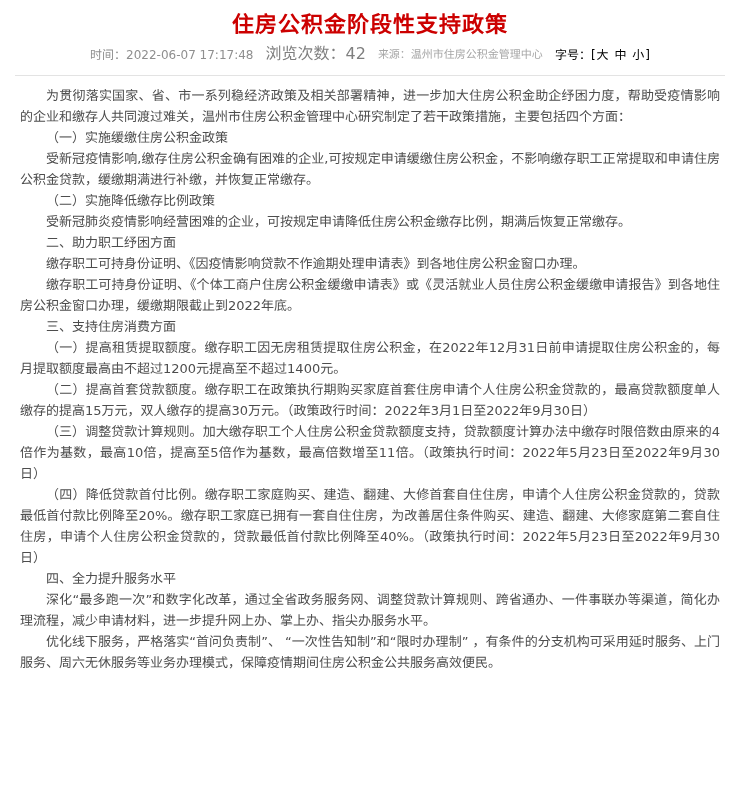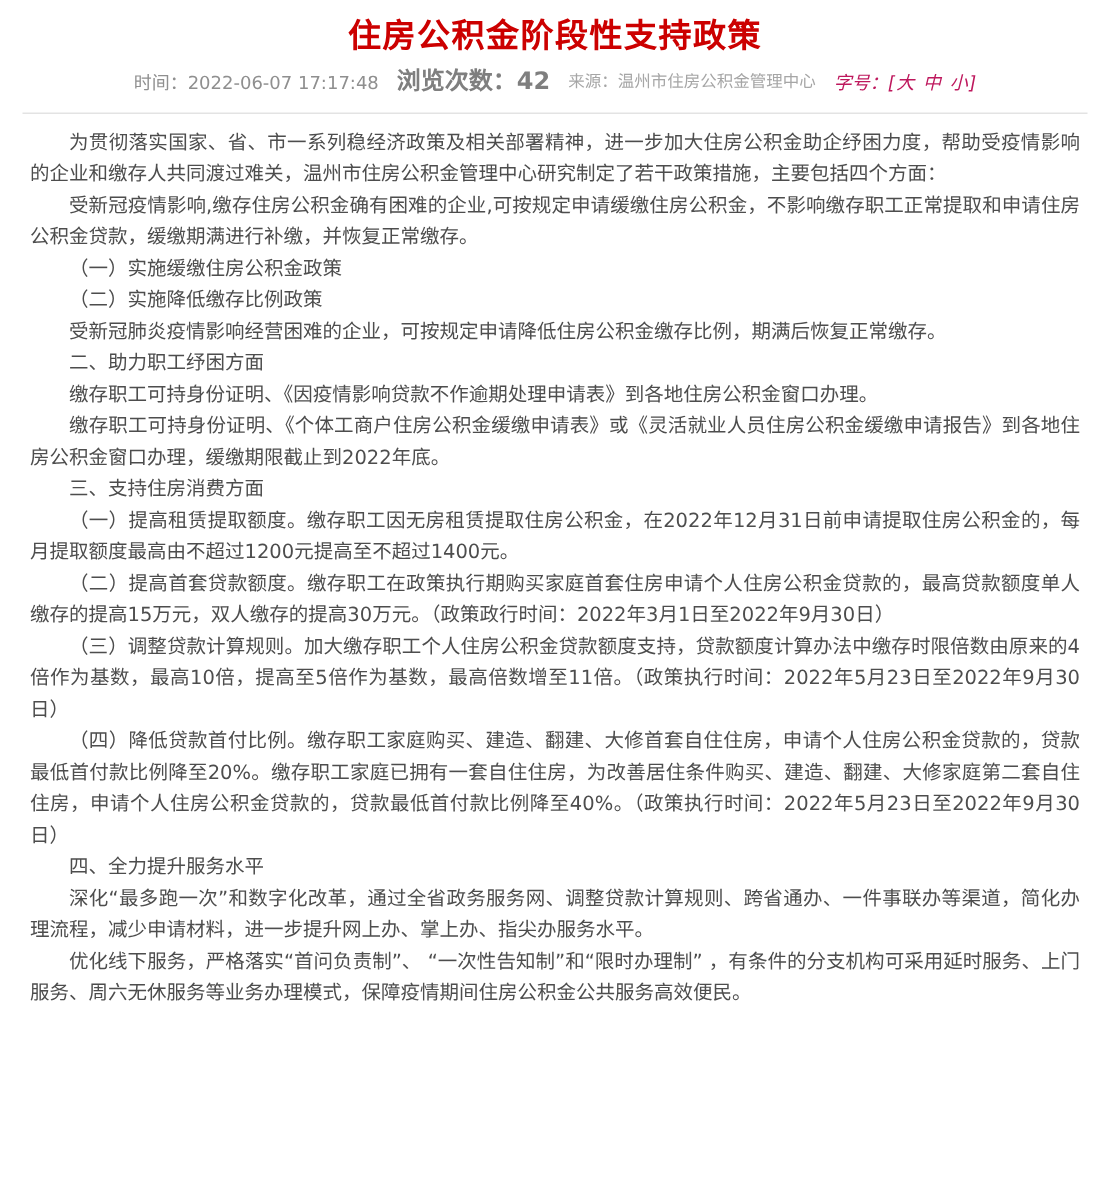--- a/index.html
+++ b/index.html
@@ -28,27 +28,26 @@
     margin-top: 7px;
     color: #8f8f8f;
     font-size: 12px;
     line-height: 18px;
     white-space: nowrap;
   }
   .meta-bar .seg { margin: 0 6px; vertical-align: middle; text-align: center; }
   .meta-views {
     font-size: 16px;
     color: #7f7f7f;
-    font-weight: bold;
   }
   .meta-source {
     font-size: 11px;
     color: #a6a6a6;
   }
-  .meta-fontsize { color: #be185d; font-style: italic; }
+  .meta-fontsize { color: #000000; }
   .fs-option {
     cursor: pointer;
     margin: 0 1px;
   }
   .divider {
     border-top: 1px solid #e3e3e3;
     margin: 11px 15px 0 15px;
     height: 0;
   }
   .article-body {
@@ -71,22 +70,22 @@
   <div class="article-title">住房公积金阶段性支持政策</div>
 
   <div class="meta-bar">
     <span class="seg meta-time">时间：2022-06-07 17:17:48</span><span class="seg"><span class="meta-views">浏览次数：</span><span class="meta-views">42</span></span><span class="seg meta-source">来源：温州市住房公积金管理中心</span><span class="seg meta-fontsize"><span>字号：[</span><span class="fs-option">大</span> <span class="fs-option">中</span> <span class="fs-option">小</span><span>]</span></span>
   </div>
 
   <div class="divider"></div>
 
   <div class="article-body">
     <p>为贯彻落实国家、省、市一系列稳经济政策及相关部署精神，进一步加大住房公积金助企纾困力度，帮助受疫情影响的企业和缴存人共同渡过难关，温州市住房公积金管理中心研究制定了若干政策措施，主要包括四个方面：</p>
+    <p>（一）实施缓缴住房公积金政策</p>
     <p>受新冠疫情影响,缴存住房公积金确有困难的企业,可按规定申请缓缴住房公积金，不影响缴存职工正常提取和申请住房公积金贷款，缓缴期满进行补缴，并恢复正常缴存。</p>
-    <p>（一）实施缓缴住房公积金政策</p>
     <p>（二）实施降低缴存比例政策</p>
     <p>受新冠肺炎疫情影响经营困难的企业，可按规定申请降低住房公积金缴存比例，期满后恢复正常缴存。</p>
     <p>二、助力职工纾困方面</p>
     <p>缴存职工可持身份证明、《因疫情影响贷款不作逾期处理申请表》到各地住房公积金窗口办理。</p>
     <p>缴存职工可持身份证明、《个体工商户住房公积金缓缴申请表》或《灵活就业人员住房公积金缓缴申请报告》到各地住房公积金窗口办理，缓缴期限截止到2022年底。</p>
     <p>三、支持住房消费方面</p>
     <p>（一）提高租赁提取额度。缴存职工因无房租赁提取住房公积金，在2022年12月31日前申请提取住房公积金的，每月提取额度最高由不超过1200元提高至不超过1400元。</p>
     <p>（二）提高首套贷款额度。缴存职工在政策执行期购买家庭首套住房申请个人住房公积金贷款的，最高贷款额度单人缴存的提高15万元，双人缴存的提高30万元。（政策政行时间：2022年3月1日至2022年9月30日）</p>
     <p>（三）调整贷款计算规则。加大缴存职工个人住房公积金贷款额度支持，贷款额度计算办法中缴存时限倍数由原来的4倍作为基数，最高10倍，提高至5倍作为基数，最高倍数增至11倍。（政策执行时间：2022年5月23日至2022年9月30日）</p>
     <p>（四）降低贷款首付比例。缴存职工家庭购买、建造、翻建、大修首套自住住房，申请个人住房公积金贷款的，贷款最低首付款比例降至20%。缴存职工家庭已拥有一套自住住房，为改善居住条件购买、建造、翻建、大修家庭第二套自住住房，申请个人住房公积金贷款的，贷款最低首付款比例降至40%。（政策执行时间：2022年5月23日至2022年9月30日）</p>

